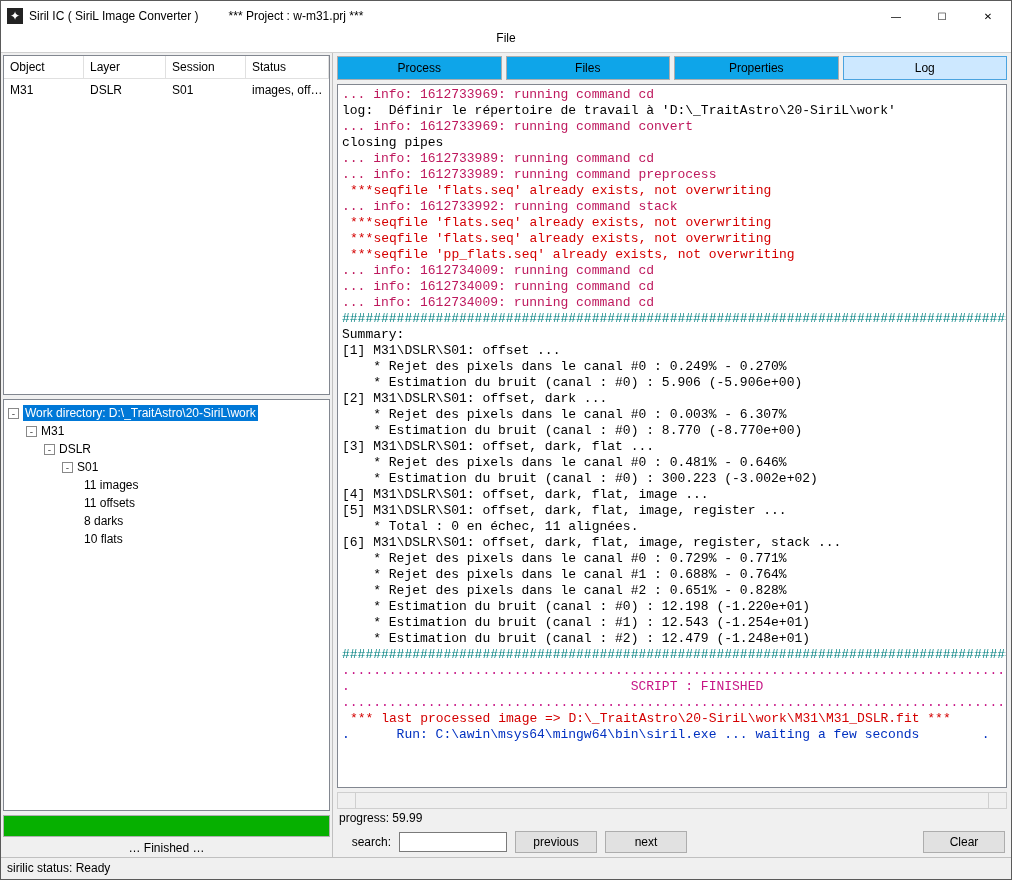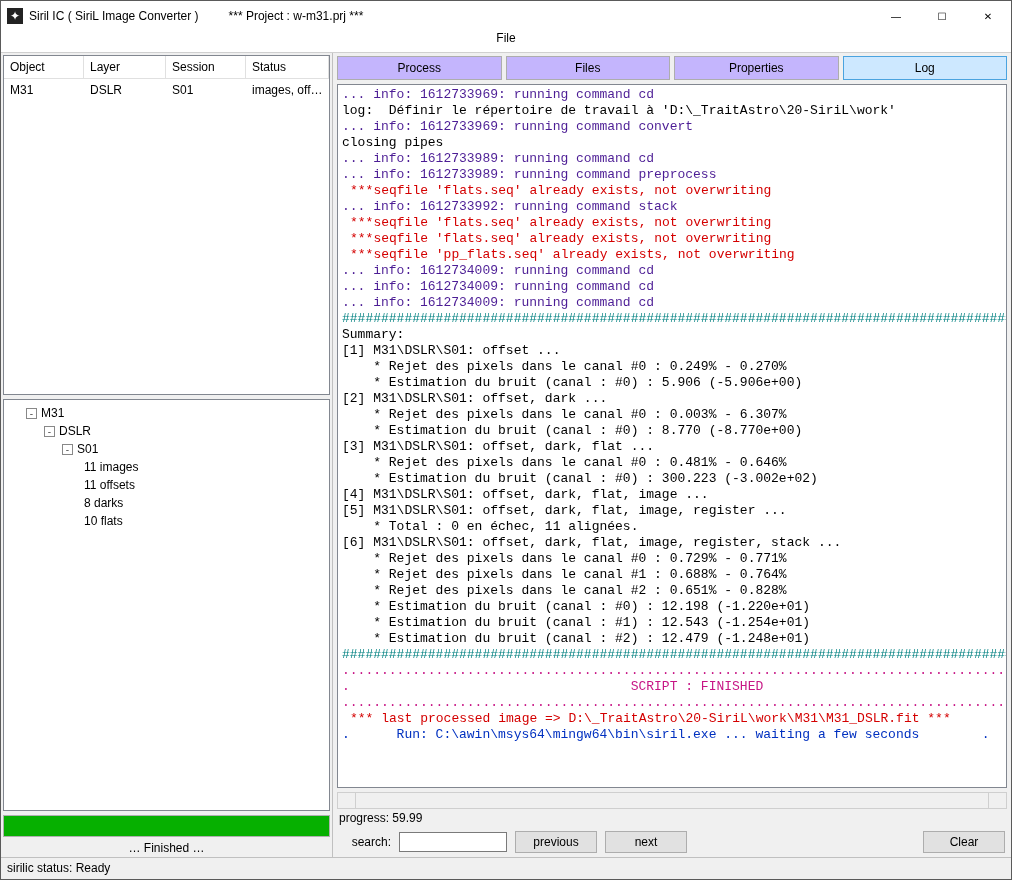--- a/index.html
+++ b/index.html
@@ -139,37 +139,37 @@
   min-width: 0;
 }
 .tabbar {
   display:flex; gap:4px; padding:3px 4px 0 4px;
 }
 .tabbtn {
   flex:1;
   text-align:center;
   padding:4px 0;
   border:1px solid #adadad;
-  background:#c4b5fd;
+  background:#0ea5e9;
   font-size:12px;
 }
 .tabbtn.active{ background:#cde8ff; border-color:#4aa3df; }
 .log {
   flex:1;
   margin:4px;
   border:1px solid #828790;
   background:#fff;
   overflow:auto;
   font-family:"Consolas","Courier New",monospace;
   font-size:13px;
   line-height:16px;
   padding:2px 4px;
   white-space:pre;
 }
-.c-purple{color:#4c1d95;}
+.c-purple{color:#be185d;}
 .c-black{color:#000;}
 .c-teal{color:#008080;}
 .c-red{color:#d40000;margin-left:8px;}
 .c-pink{color:#c71585;}
 .c-blue{color:#0030c0;}
 .progress-line{ padding:2px 6px; font-size:12px; }
 .search-bar{
   display:flex; align-items:center; gap:8px;
   padding:4px 6px;
 }
@@ -234,20 +234,21 @@
         </div>
         <div class="table-row">
           <div class="col-object">M31</div>
           <div class="col-layer">DSLR</div>
           <div class="col-session">S01</div>
           <div class="col-status">images, off…</div>
         </div>
       </div>
 
       <div class="tree-pane">
+        <div class="node"><span class="toggle">-</span><span class="root-label">Work directory: D:\_TraitAstro\20-SiriL\work</span></div>
         <div class="node indent1"><span class="toggle">-</span><span>M31</span></div>
         <div class="node indent2"><span class="toggle">-</span><span>DSLR</span></div>
         <div class="node indent3"><span class="toggle">-</span><span>S01</span></div>
         <div class="node indent4"><span>11 images</span></div>
         <div class="node indent4"><span>11 offsets</span></div>
         <div class="node indent4"><span>8 darks</span></div>
         <div class="node indent4"><span>10 flats</span></div>
       </div>
 
       <div class="progressbar">

